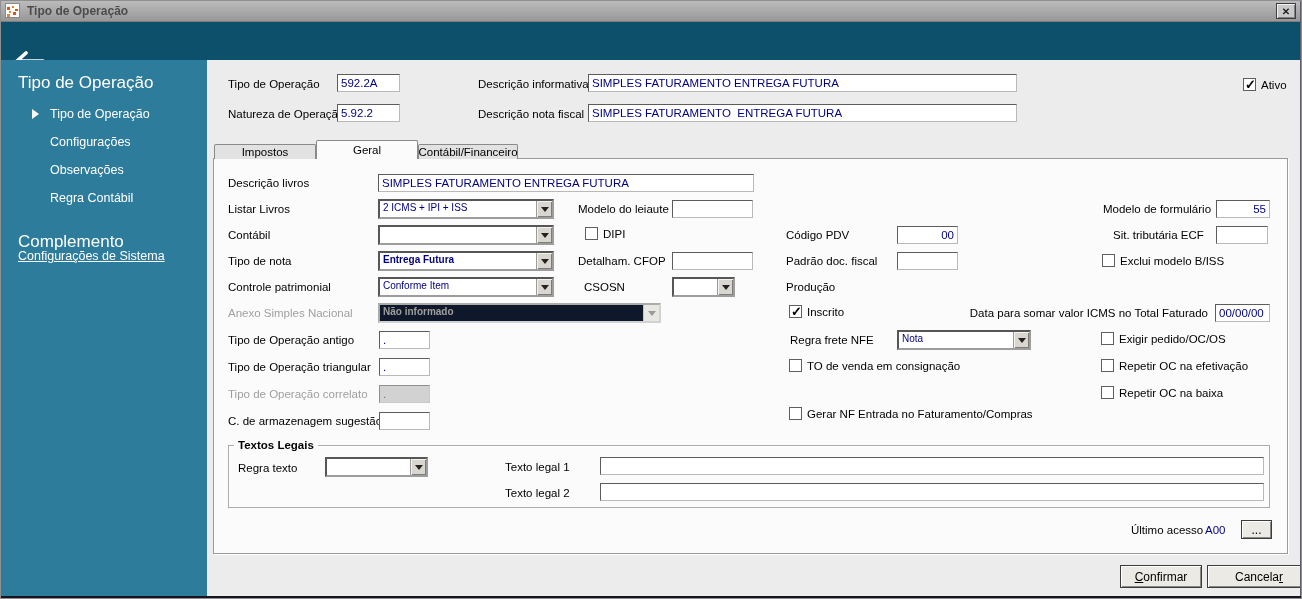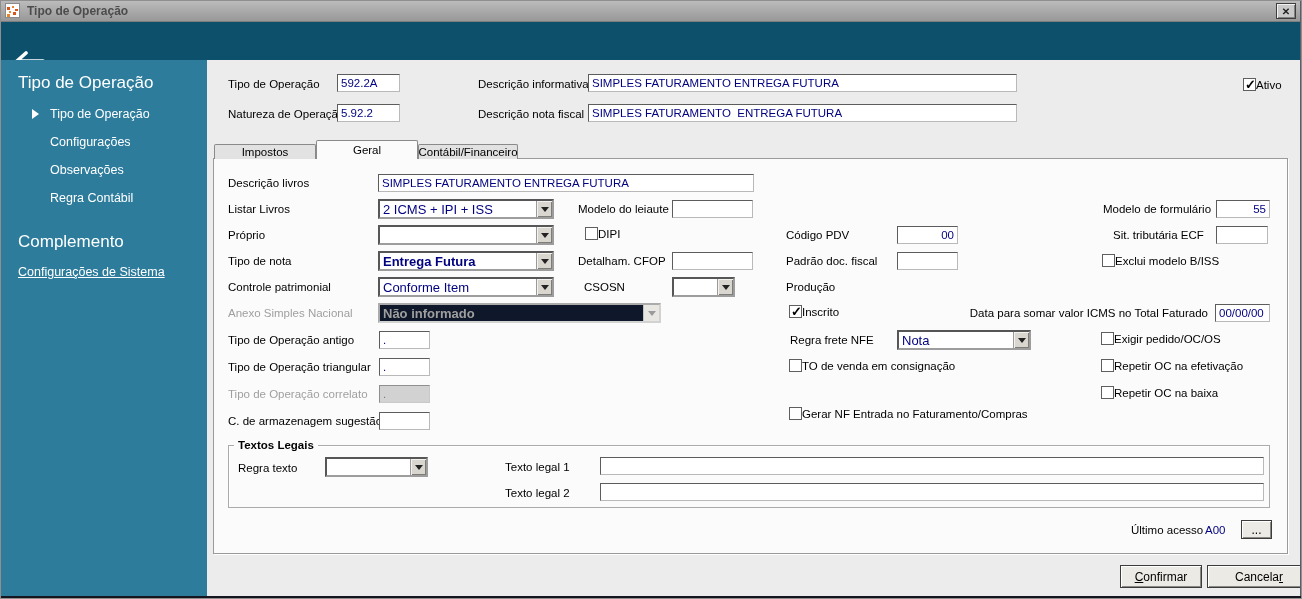--- a/index.html
+++ b/index.html
@@ -29,30 +29,30 @@
 
   
   .lbl{position:absolute;font-size:11.5px;color:#000;white-space:nowrap;}
   .lbl.dis{color:#9f9f9f;}
   .tb{position:absolute;height:18px;background:#fff;color:#000080;
     border:1px solid;border-color:#5c5c5c #b9b9b9 #b9b9b9 #5c5c5c;
     font-family:"Liberation Sans",sans-serif;font-size:11.5px;padding:0 3px;outline:none;}
   .tb.ra{text-align:right;}
   .tb.dis{background:#d2d2d2;color:#7d7d7d;border-color:#8f8f8f #c9c9c9 #c9c9c9 #8f8f8f;}
   .combo{position:absolute;height:20px;background:#fff;border:2px solid;border-color:#565656 #9d9d9d #9d9d9d #565656;}
-  .combo .val{position:absolute;left:3px;top:1px;right:18px;font-size:13px;color:#000080;white-space:nowrap;overflow:hidden;}
+  .combo .val{position:absolute;left:3px;top:1px;right:18px;font-size:10px;color:#000080;white-space:nowrap;overflow:hidden;}
   .combo .arrow-btn{position:absolute;top:0;right:0;bottom:0;width:16px;background:#d9d6cf;
     border-left:1px solid #9a9a9a;box-shadow:inset 1px 1px 0 #f4f2ee, inset -1px -1px 0 #7e7c77;
     display:flex;align-items:center;justify-content:center;}
   .combo .tri{width:0;height:0;border-left:4px solid transparent;border-right:4px solid transparent;border-top:5px solid #222;}
   .combo.dis{border-color:#ababab #d2d2d2 #d2d2d2 #ababab;background:#0f172a;font-weight:bold;}
   .combo.dis .val{color:#9f9f9f;}
   .combo.dis .arrow-btn{background:#e9e7e2;box-shadow:none;border-left:1px solid #c4c4c4;}
   .combo.dis .tri{border-top-color:#9a9a9a;}
-  .cb{position:absolute;display:flex;align-items:flex-start;}
+  .cb{position:absolute;display:flex;align-items:flex-start;gap:5px;}
   .cb .box{width:13px;height:13px;background:#fff;border:1px solid #5f5f5f;position:relative;flex:none;}
   .cb .box.checked::after{content:"✓";position:absolute;left:1px;top:-2px;font-size:13px;font-weight:bold;color:#000;}
   .cb .cl{font-size:11.5px;color:#000;white-space:nowrap;margin-top:1px;}
   .btn{position:absolute;background:#eceae4;border:1px solid #3c3c3c;
     box-shadow:inset 1px 1px 0 #ffffff, inset -1px -1px 0 #8a8884;
     font-family:"Liberation Sans",sans-serif;font-size:12px;color:#000;
     display:flex;align-items:center;justify-content:center;cursor:default;}
   .btn .key{text-decoration:underline;}
 
   
@@ -97,21 +97,21 @@
   </div>
 
   <div id="sidebar">
     <div class="side-h1" style="top:13px;">Tipo de Operação</div>
     <div class="side-arrow" style="top:49px;left:32px;"></div>
     <div class="side-item" style="top:47px;">Tipo de Operação</div>
     <div class="side-item" style="top:75px;">Configurações</div>
     <div class="side-item" style="top:103px;">Observações</div>
     <div class="side-item" style="top:131px;">Regra Contábil</div>
     <div class="side-h1" style="top:172px;">Complemento</div>
-    <div class="side-link" style="top:205px;">Configurações de Sistema</div>
+    <div class="side-link" style="top:189px;">Configurações de Sistema</div>
   </div>
 
   <div class="lbl" style="left:228px;top:78px;">Tipo de Operação</div>
   <input class="tb" style="left: 337px; top: 74px; width: 63px;" value="592.2A">
   <div class="lbl" style="left:228px;top:108px;">Natureza de Operação</div>
   <input class="tb" style="left: 337px; top: 104px; width: 63px;" value="5.92.2">
   <div class="lbl" style="left:478px;top:78px;">Descrição informativa</div>
   <input class="tb" style="left: 588px; top: 74px; width: 429px;" value="SIMPLES FATURAMENTO ENTREGA FUTURA">
   <div class="lbl" style="left:478px;top:108px;">Descrição nota fiscal</div>
   <input class="tb" style="left: 588px; top: 104px; width: 429px;" value="SIMPLES FATURAMENTO  ENTREGA FUTURA">
@@ -134,21 +134,21 @@
     <span class="val">2 ICMS + IPI + ISS</span>
     <span class="arrow-btn">
         <span class="tri"></span>
       </span>
   </div>
   <div class="lbl onpanel" style="left:578px;top:203px;">Modelo do leiaute</div>
   <input class="tb onpanel" style="left: 672px; top: 200px; width: 81px;" value="">
   <div class="lbl onpanel" style="left:1103px;top:203px;">Modelo de formulário</div>
   <input class="tb ra onpanel" style="left: 1216px; top: 200px; width: 54px;" value="55">
 
-  <div class="lbl onpanel" style="left:228px;top:229px;">Próprio</div>
+  <div class="lbl onpanel" style="left:228px;top:229px;">Contábil</div>
   <div class="combo onpanel" style="left:378px;top:225px;width:176px;">
     <span class="val"></span>
     <span class="arrow-btn">
         <span class="tri"></span>
       </span>
   </div>
   <div class="cb onpanel" style="left:585px;top:227px;">
     <span class="box"></span>
     <span class="cl">DIPI</span>
   </div>

